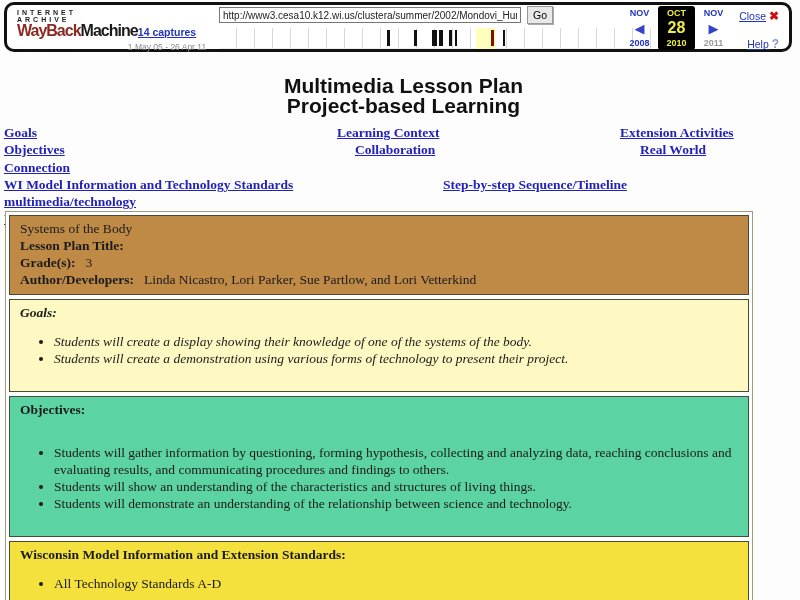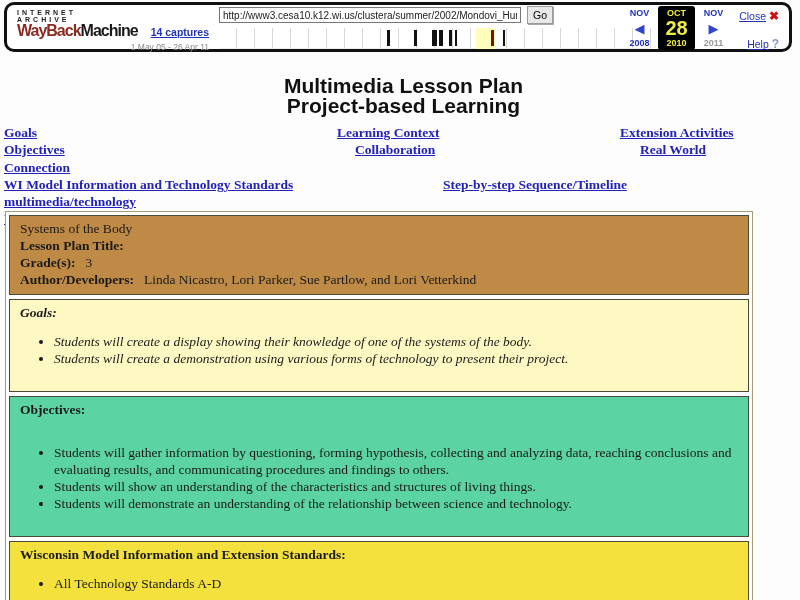--- a/index.html
+++ b/index.html
@@ -7,42 +7,42 @@
               font-family:"Liberation Sans", sans-serif; }
 
   
   .wb-toolbar { position:absolute; left:4px; top:2px; width:788px; height:50px;
                 background:#fff; border:3px solid #111; border-radius:10px; }
   .wb-logo { position:absolute; left:10px; top:4px; width:110px; cursor:pointer; }
   .wb-logo-top { font-size:7px; font-weight:bold; letter-spacing:3px; color:#222; }
   .wb-logo-main { font-size:16px; font-weight:bold; letter-spacing:-1px; line-height:15px; }
   .wb-logo-main .wb-red { color:#8B2A21; }
   .wb-logo-main .wb-blk { color:#1a1a1a; }
-  .wb-captures { position:absolute; left:118px; top:17px; width:84px; text-align:right; }
+  .wb-captures { position:absolute; left:118px; top:17px; width:84px; text-align:center; }
   .wb-captures a { font-size:10.5px; color:#2233BB; font-weight:bold; text-decoration:underline; cursor:pointer; }
   .wb-captures .wb-range { font-size:8.5px; color:#888; margin-top:2px; }
   .wb-url { position:absolute; left:212px; top:2px; width:302px; height:16px;
             font-size:10px; font-family:"Liberation Sans",sans-serif;
             border:1px solid #777; padding:1px 3px; color:#222; }
   .wb-go { position:absolute; left:520px; top:1px; height:18px; font-size:10.5px;
            border:1px solid #999; background:#e8e8e8; padding:0 5px; cursor:pointer;
            box-shadow:1px 1px 0 #aaa; }
   .wb-timeline { position:absolute; left:212px; top:23px; width:432px; height:21px;
                  background:repeating-linear-gradient(to right,#fff 0 17px,#d8d8d8 17px 18px);
                  border-bottom:1px solid #eee; }
   .tick { position:absolute; top:2px; width:3px; height:16px; background:#111; cursor:pointer; }
   .tick-highlight { position:absolute; top:0; height:21px; background:#FFFFBB; }
   .tick-red { background:#7a1010; }
   .wb-datenav { position:absolute; left:614px; top:1px; display:flex; height:44px; }
   .wb-dncol { width:37px; text-align:center; display:flex; flex-direction:column;
               justify-content:space-between; padding:2px 0; }
   .wb-dncol.cur { background:#000; border-radius:3px; }
   .wb-month { font-size:9px; font-weight:bold; color:#2233BB; }
   .wb-month.cur { color:#EDED44; }
-  .wb-day { font-size:20px; font-weight:bold; color:#EDED44; line-height:18px; }
+  .wb-day { font-size:16px; font-weight:bold; color:#EDED44; line-height:18px; }
   .wb-year { font-size:9px; font-weight:bold; color:#2233BB; cursor:pointer; }
   .wb-year.cur { color:#EDED44; cursor:default; }
   .wb-year.next { color:#999; }
   .wb-arrow { font-size:13px; color:#3344CC; line-height:13px; cursor:pointer; }
   .wb-close { position:absolute; right:10px; top:4px; font-size:10.5px; }
   .wb-help  { position:absolute; right:10px; top:32px; font-size:10.5px; }
   .wb-close a, .wb-help a { color:#2233BB; text-decoration:underline; cursor:pointer; }
   .wb-x { color:#CC1111; font-weight:bold; font-size:12px; }
   .wb-q { color:#8899BB; font-weight:bold; font-size:12px; }
 

